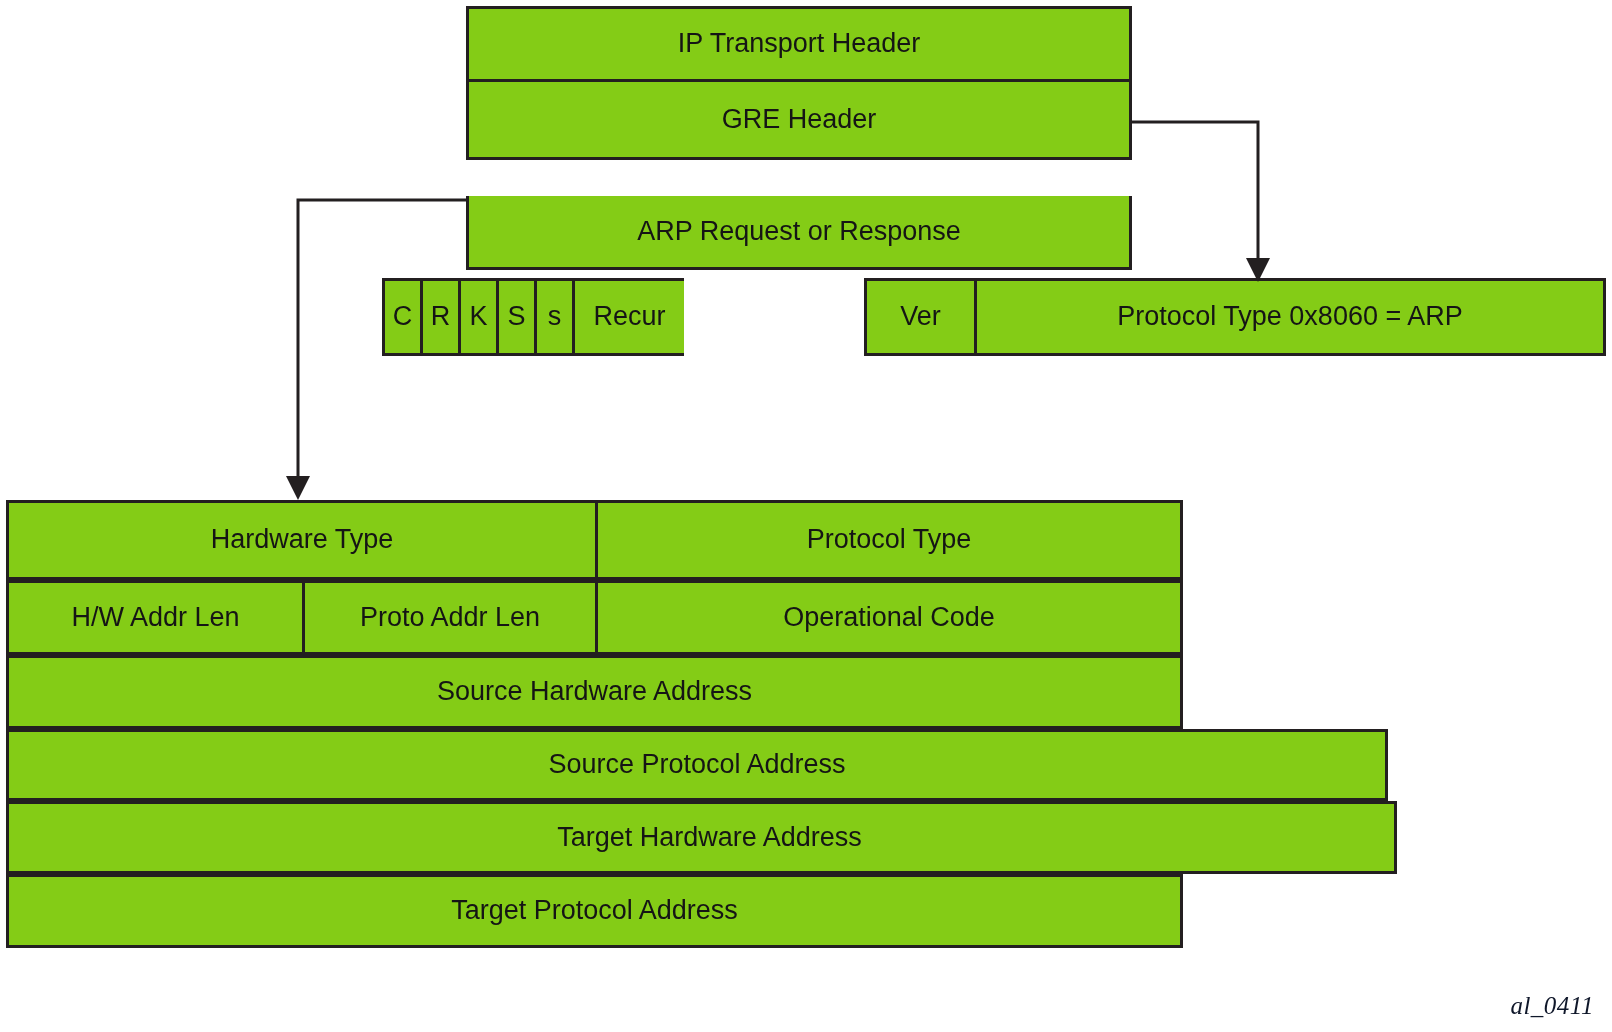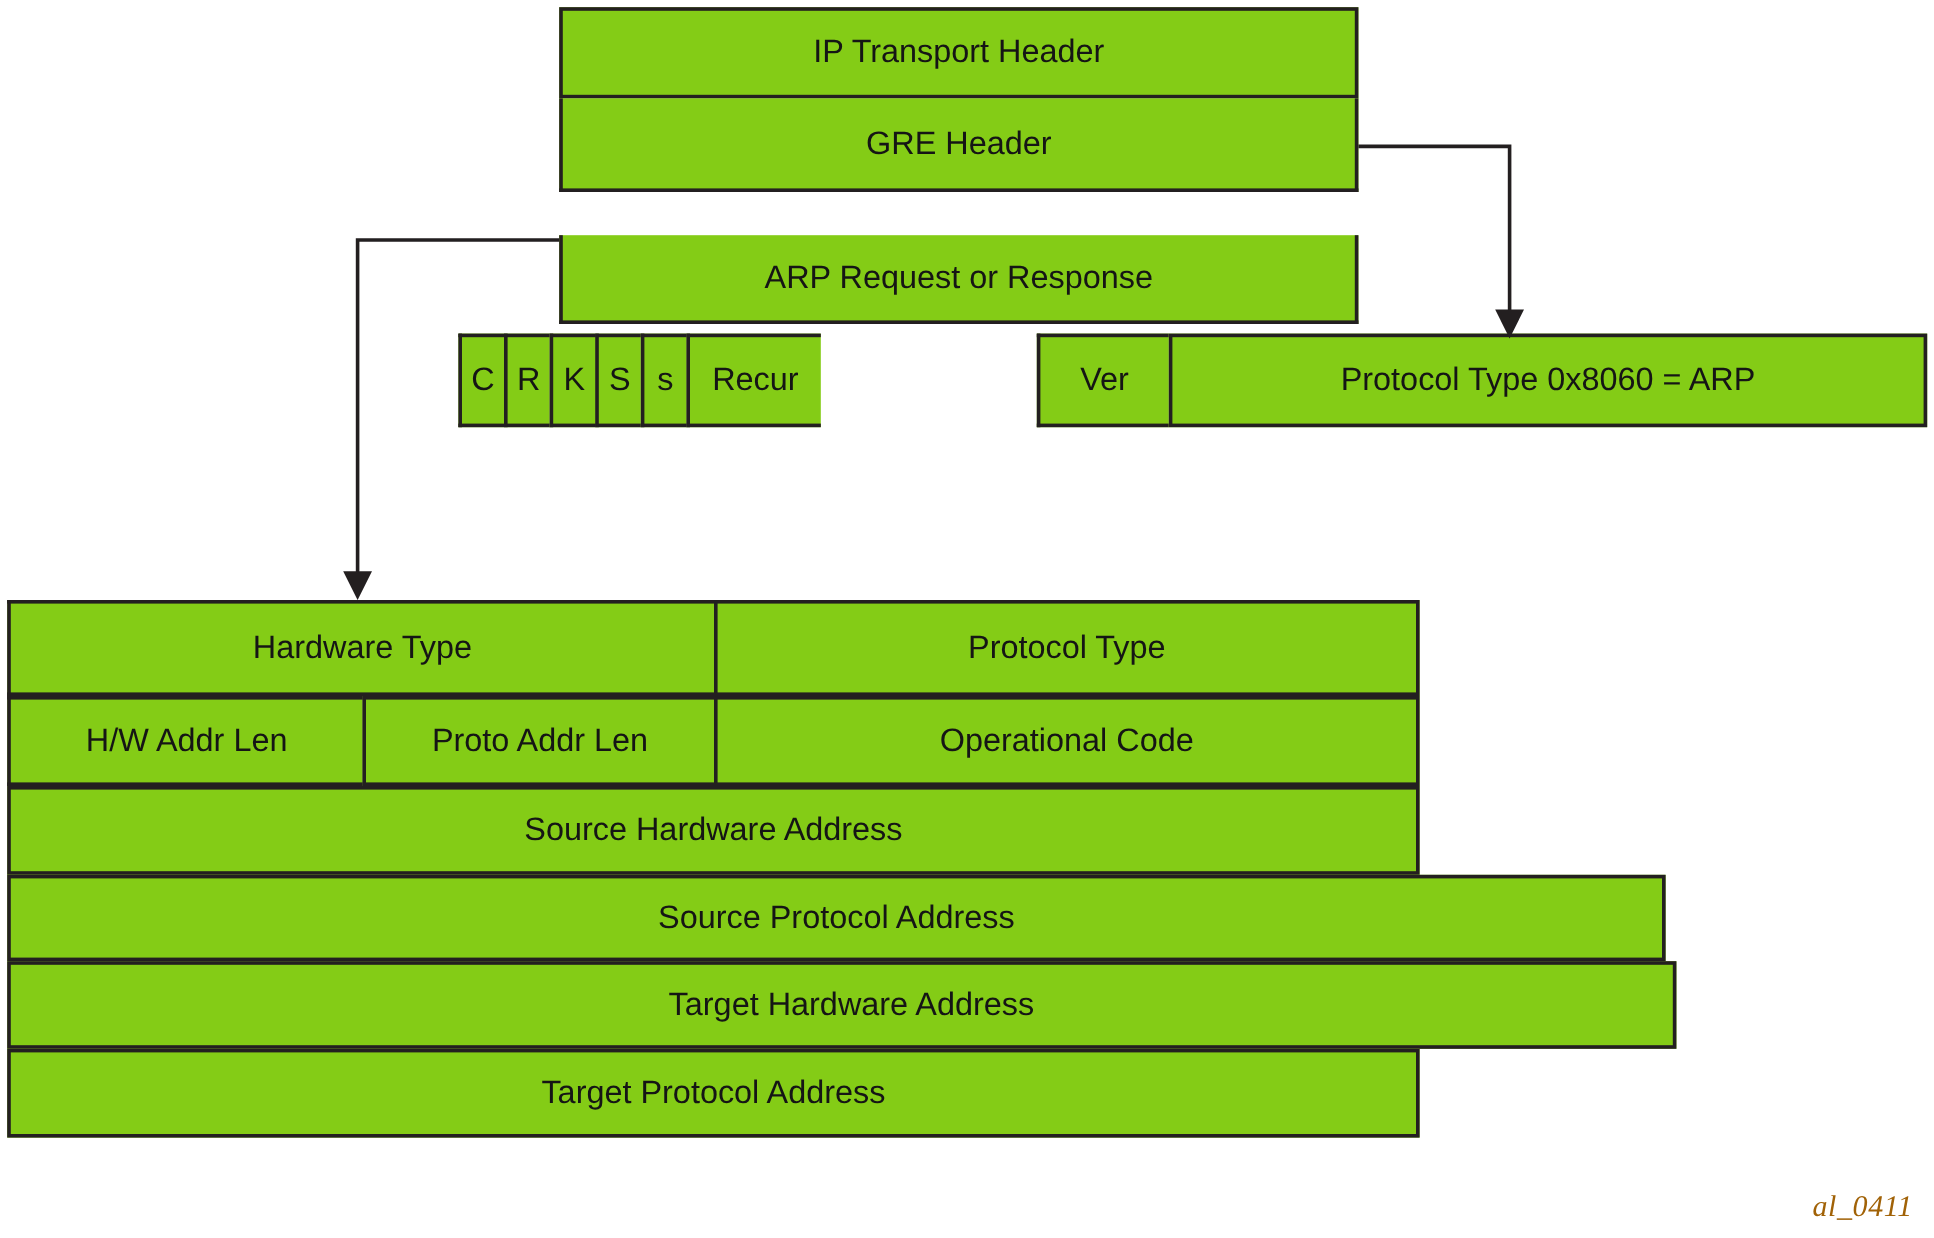--- a/index.html
+++ b/index.html
@@ -70,21 +70,21 @@
   .connector polygon { fill: #231f20; }
 
   
   #caption {
     position: absolute;
     right: 18px;
     bottom: 12px;
     font-family: "Liberation Serif", serif;
     font-style: italic;
     font-size: 25px;
-    color: #a16207;
+    color: #0f172a;
     letter-spacing: 0.5px;
     text-align: center;
   }
 </style>
 </head>
 <body>
 
 <div id="stage">
 
   <div class="cell stack-row" style="left:466px; top:6px; width:666px; height:76px;">

